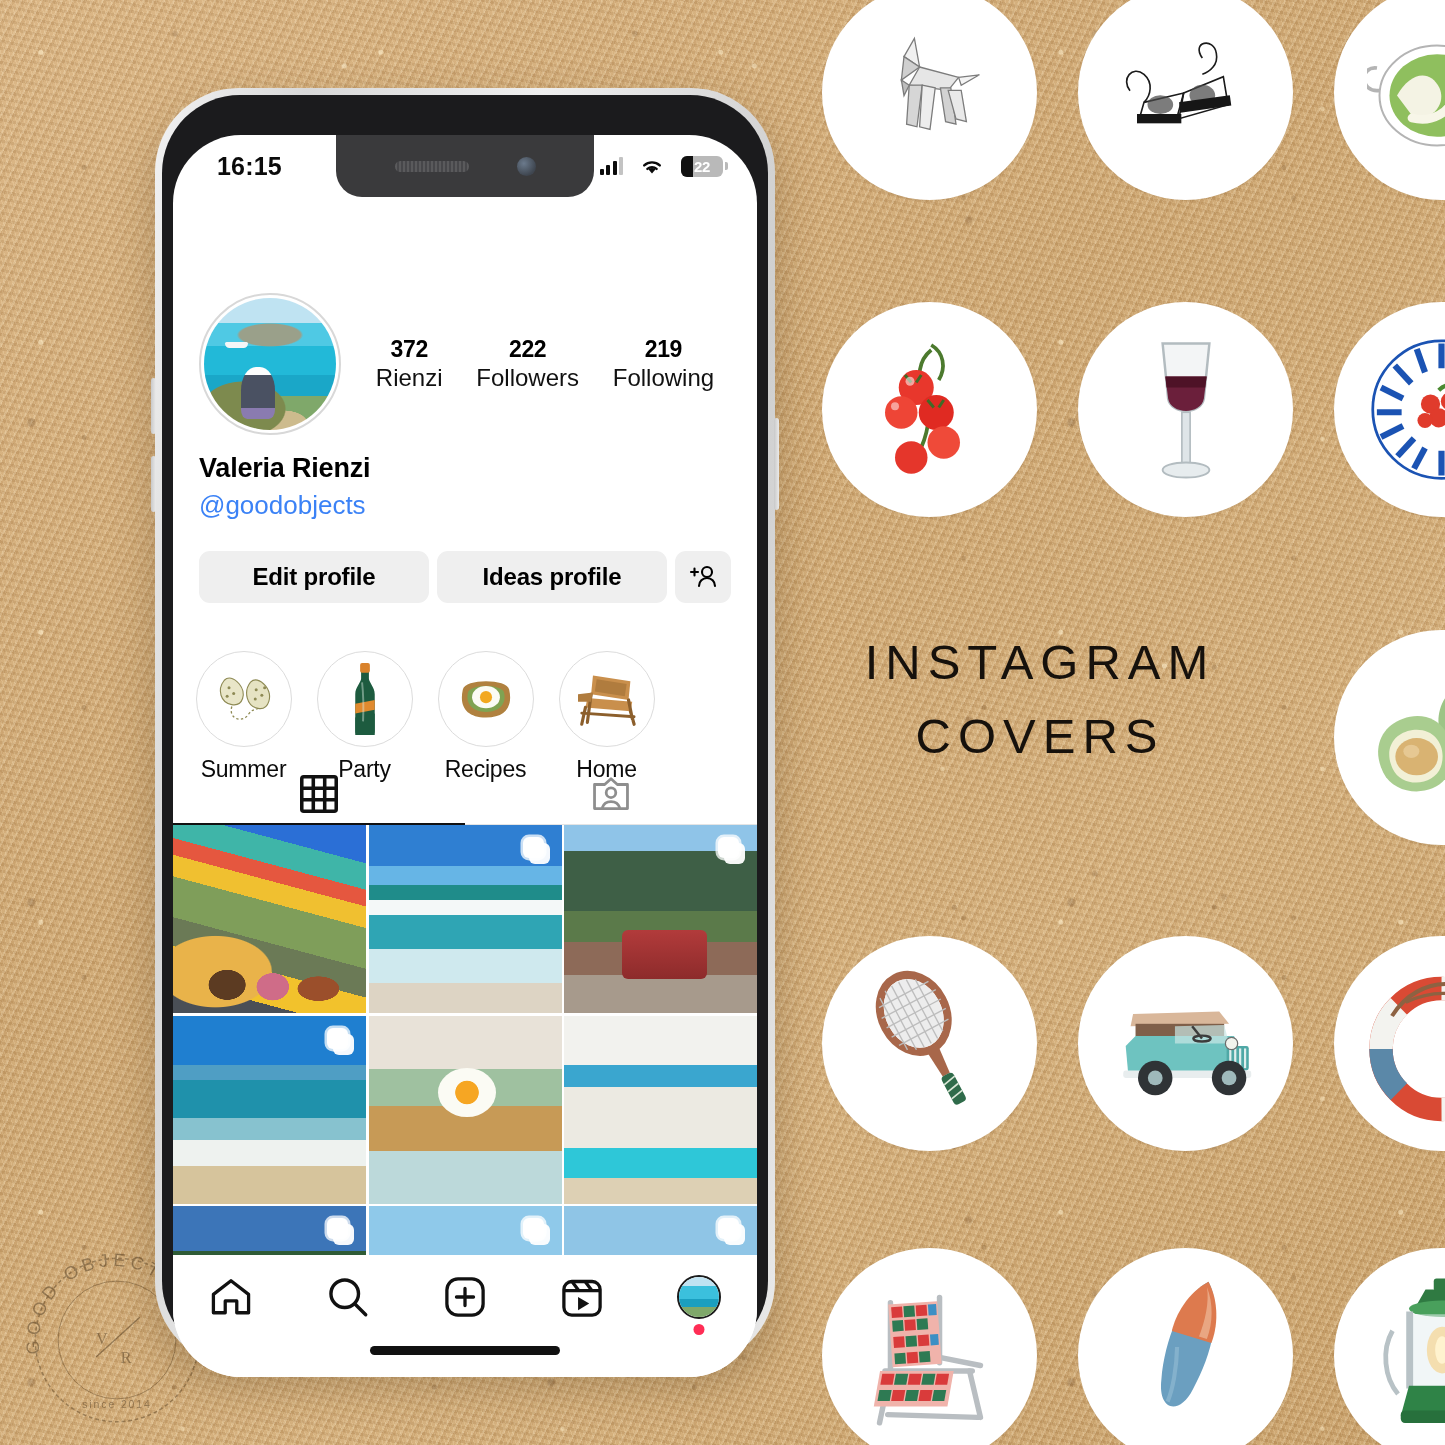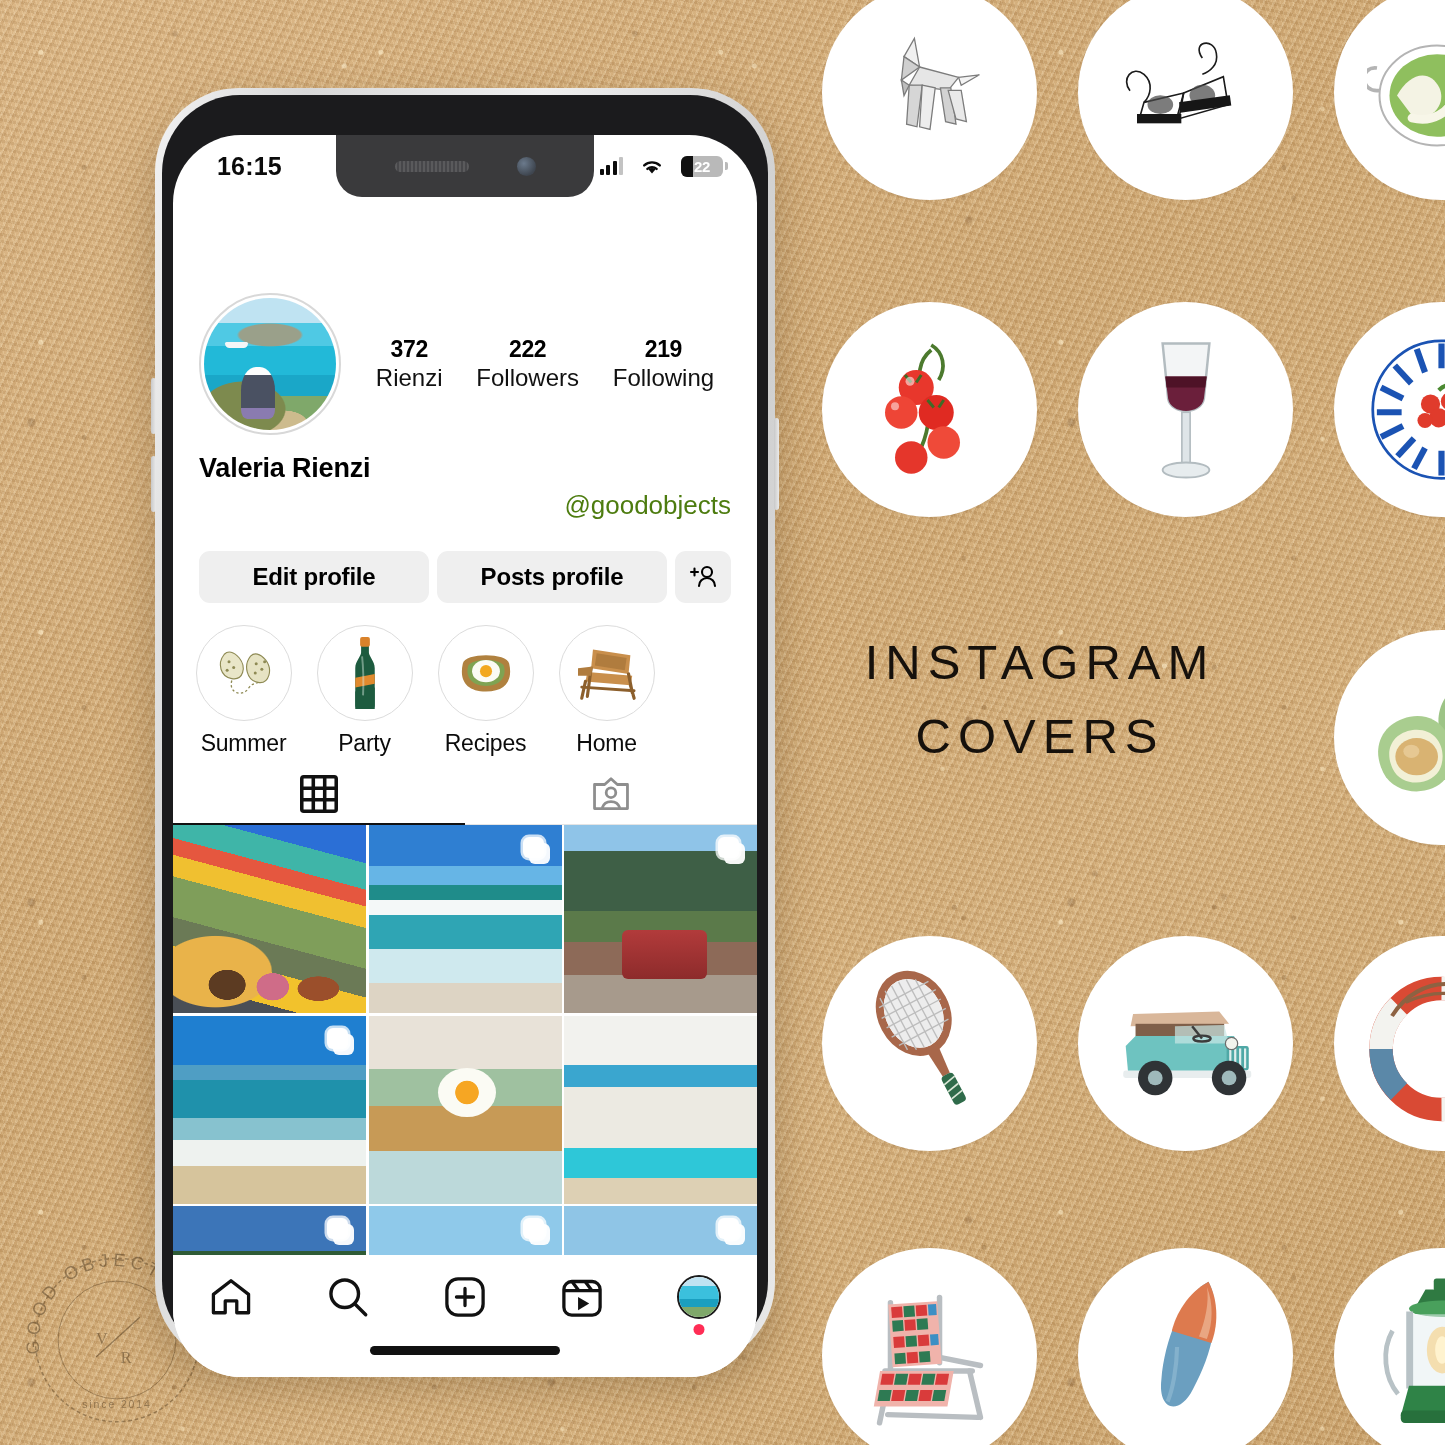--- a/index.html
+++ b/index.html
@@ -170,37 +170,37 @@
   #avatar-boat{position:absolute;left:16%;top:33%;width:17%;height:5%;
     background:#f4f6f7;border-radius:2px 2px 6px 6px;}
   #stats{display:flex;flex:1;justify-content:space-around;padding-left:18px;}
   .stat{text-align:center;}
   .stat .num{font-size:23px;font-weight:700;color:#000;line-height:1.22;letter-spacing:-.4px;}
   .stat .lbl{font-size:24px;color:#111;line-height:1.25;}
 
   
   #bio{position:absolute;top:318px;left:26px;right:26px;}
   #display-name{font-size:27px;font-weight:700;color:#000;letter-spacing:-.2px;}
-  #handle{font-size:26px;color:#4d7c0f;margin-top:6px;text-align:right;}
+  #handle{font-size:26px;color:#3b82f6;margin-top:6px;}
 
   
   #actions{
     position:absolute;top:416px;left:26px;right:26px;
     display:flex;gap:8px;
   }
   .act-btn{
     background:#efefef;border-radius:11px;height:52px;
     display:flex;align-items:center;justify-content:center;
     font-size:24px;font-weight:700;color:#000;letter-spacing:-.2px;flex:1;
   }
   #add-person-btn{flex:none;width:56px;}
 
   
   #highlights{
-    position:absolute;top:490px;left:10px;right:0;
+    position:absolute;top:516px;left:10px;right:0;
     display:flex;gap:0;
   }
   .hl{width:121px;text-align:center;flex:none;}
   .hl-circle{
     width:96px;height:96px;border-radius:50%;margin:0 auto;
     border:1.6px solid #dcdcdc;background:#fff;
     display:flex;align-items:center;justify-content:center;overflow:hidden;
   }
   .hl-label{font-size:23px;color:#0b0b0b;margin-top:9px;letter-spacing:-.2px;}
 
@@ -598,21 +598,21 @@
         </div>
       </div>
 
       <div id="bio">
         <div id="display-name">Valeria Rienzi</div>
         <div id="handle">@goodobjects</div>
       </div>
 
       <div id="actions">
         <div class="act-btn">Edit profile</div>
-        <div class="act-btn">Posts profile</div>
+        <div class="act-btn">Ideas profile</div>
         <div class="act-btn" id="add-person-btn">
           <svg width="30" height="28" viewBox="0 0 30 28">
             <circle cx="19" cy="9" r="5" fill="none" stroke="#000" stroke-width="2.1"></circle>
             <path d="M11 23 a8 8 0 0 1 16 0" fill="none" stroke="#000" stroke-width="2.1" stroke-linecap="round"></path>
             <path d="M3 9 H10 M6.5 5.5 V12.5" stroke="#000" stroke-width="2.1" stroke-linecap="round"></path>
           </svg>
         </div>
       </div>
 
       <div id="highlights">

